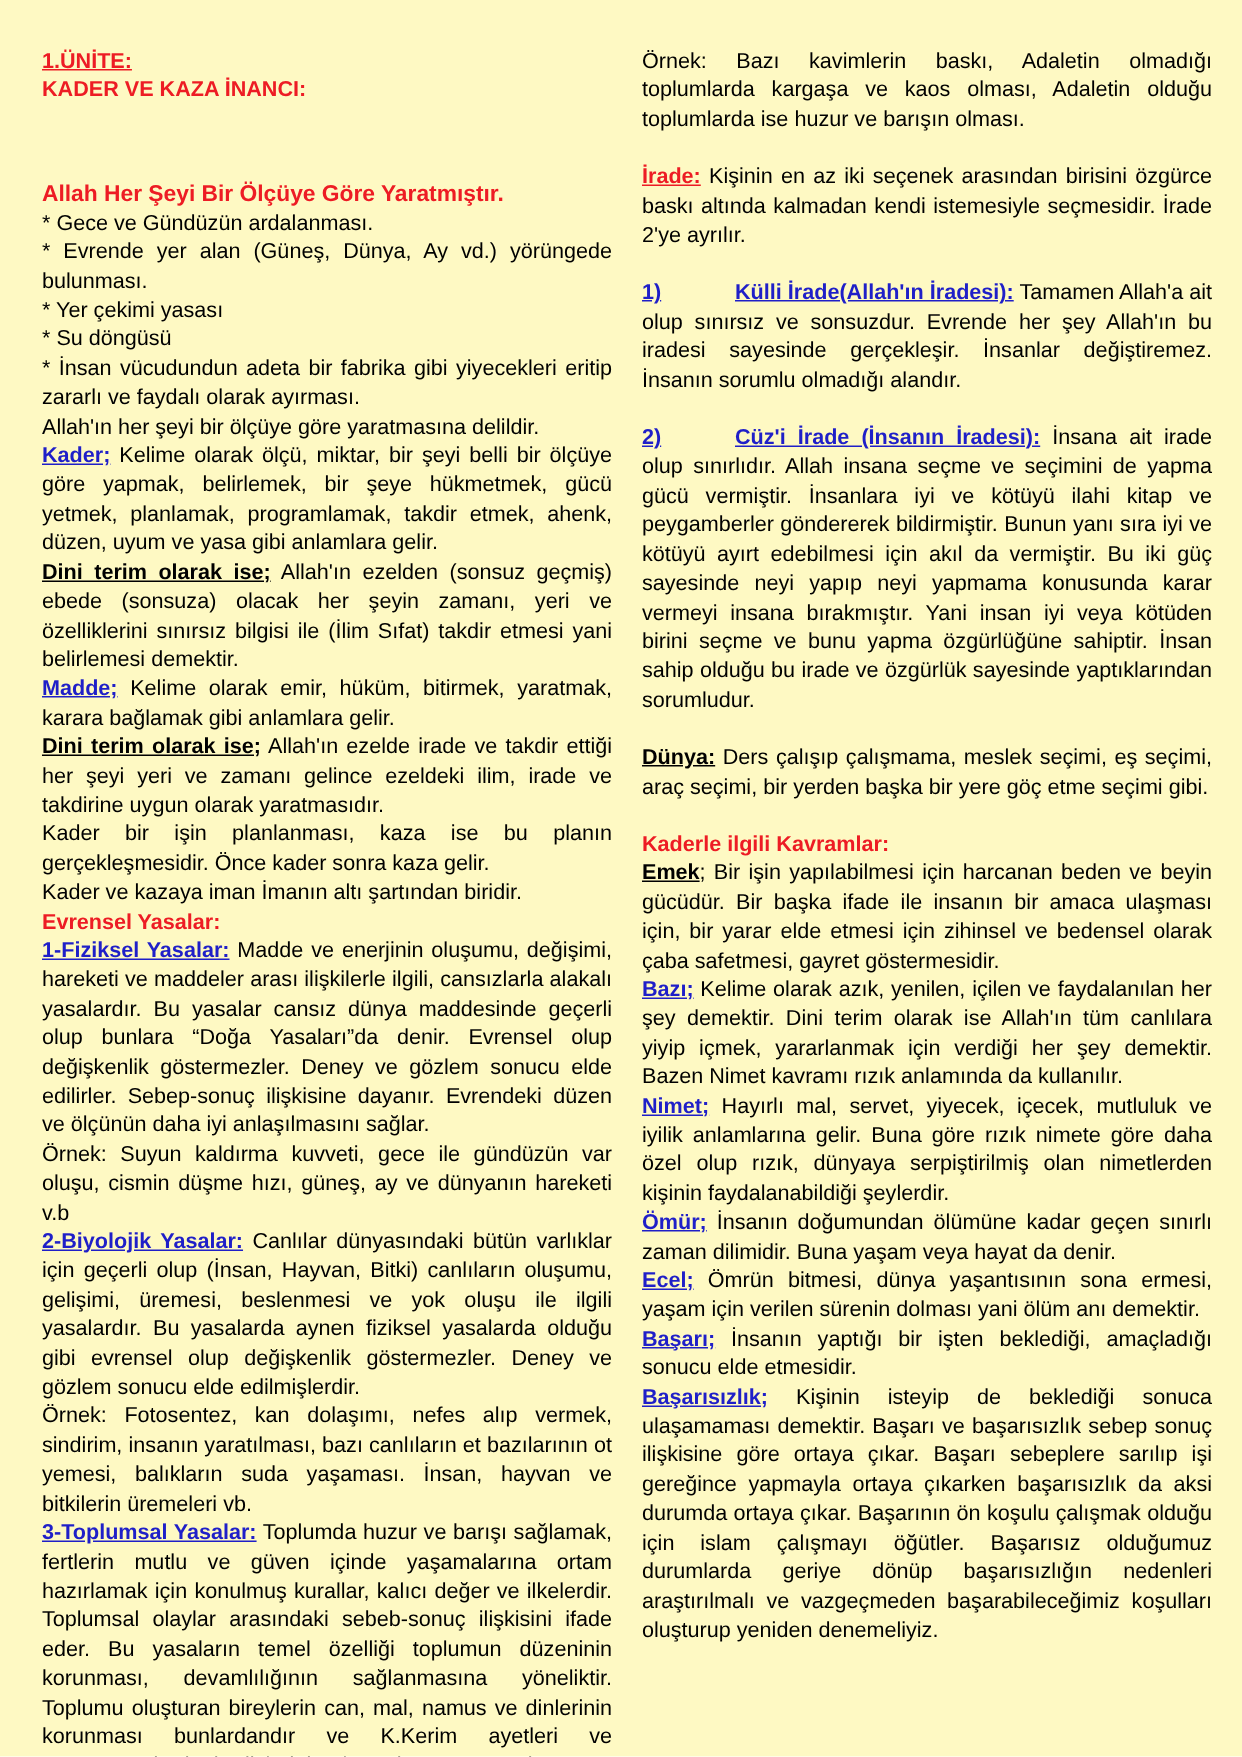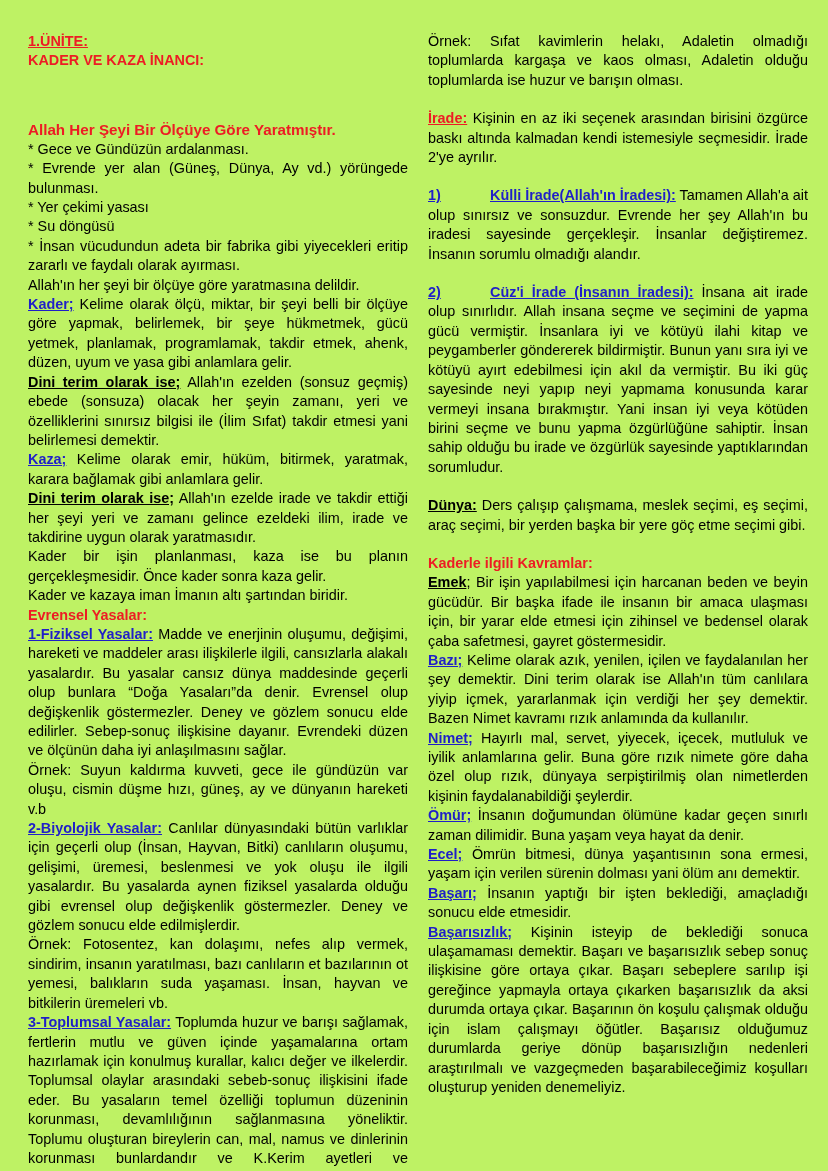--- a/index.html
+++ b/index.html
@@ -14,21 +14,21 @@
     font-family: "Liberation Sans", sans-serif;
     color: #000000;
     overflow: hidden;
   }
   #page {
     position: relative;
     width: 828px;
     height: 1171px;
     box-sizing: border-box;
     padding: 32px 20px 0 28px;
-    background: #bef264;
+    background: #fef9c3;
   }
   #columns {
     display: flex;
     flex-direction: row;
     align-items: flex-start;
     gap: 20px;
   }
   .col {
     width: 380px;
     flex: 0 0 380px;
@@ -103,42 +103,42 @@
       <p class="noj">* Yer çekimi  yasası</p>
       <p class="noj">* Su döngüsü</p>
       <p class="noj">* İnsan vücudundun adeta bir fabrika gibi yiyecekleri eritip zararlı ve faydalı olarak ayırması.</p>
 
       <p class="noj">Allah'ın her şeyi bir ölçüye göre yaratmasına delildir.</p>
 
       <p><span class="blue b">Kader;</span><span> Kelime olarak ölçü, miktar, bir şeyi belli bir ölçüye göre yapmak, belirlemek, bir şeye hükmetmek, gücü yetmek, planlamak, programlamak, takdir etmek, ahenk, düzen, uyum ve yasa gibi anlamlara gelir.</span></p>
 
       <p><span class="b">Dini terim olarak ise;</span><span> Allah'ın ezelden (sonsuz geçmiş) ebede (sonsuza) olacak her şeyin zamanı, yeri ve özelliklerini sınırsız bilgisi ile (İlim Sıfat) takdir etmesi yani belirlemesi demektir.</span></p>
 
-      <p><span class="blue b">Kaza;</span><span> Kelime olarak emir, hüküm, bitirmek, yaratmak, karara bağlamak gibi anlamlara gelir.</span></p>
+      <p><span class="blue b">Madde;</span><span> Kelime olarak emir, hüküm, bitirmek, yaratmak, karara bağlamak gibi anlamlara gelir.</span></p>
 
       <p><span class="b">Dini terim olarak ise;</span><span> Allah'ın ezelde irade ve takdir ettiği her şeyi yeri ve zamanı gelince ezeldeki ilim, irade ve takdirine uygun olarak yaratmasıdır.</span></p>
 
       <p>Kader bir işin planlanması, kaza ise bu planın gerçekleşmesidir. Önce kader sonra kaza gelir.</p>
       <p class="noj">Kader ve kazaya iman İmanın altı şartından biridir.</p>
 
       <div class="heading-red">Evrensel Yasalar:</div>
 
       <p><span class="blue b">1-Fiziksel Yasalar:</span><span> Madde ve enerjinin oluşumu, değişimi, hareketi ve maddeler arası ilişkilerle ilgili, cansızlarla alakalı yasalardır. Bu yasalar cansız dünya maddesinde geçerli olup bunlara “Doğa Yasaları”da denir. Evrensel olup değişkenlik göstermezler. Deney ve gözlem sonucu elde edilirler. Sebep-sonuç ilişkisine dayanır. Evrendeki düzen ve ölçünün daha iyi anlaşılmasını sağlar.</span></p>
       <p>Örnek: Suyun kaldırma kuvveti, gece ile gündüzün var oluşu, cismin düşme hızı, güneş, ay ve dünyanın hareketi v.b</p>
 
       <p><span class="blue b">2-Biyolojik Yasalar:</span><span> Canlılar dünyasındaki bütün varlıklar için geçerli olup (İnsan, Hayvan, Bitki) canlıların oluşumu, gelişimi, üremesi, beslenmesi ve yok oluşu ile ilgili yasalardır. Bu yasalarda aynen fiziksel yasalarda olduğu gibi evrensel olup değişkenlik göstermezler. Deney ve gözlem sonucu elde edilmişlerdir.</span></p>
       <p>Örnek: Fotosentez, kan dolaşımı, nefes alıp vermek, sindirim, insanın yaratılması, bazı canlıların et bazılarının ot yemesi, balıkların suda yaşaması. İnsan, hayvan ve bitkilerin üremeleri vb.</p>
 
       <p><span class="blue b">3-Toplumsal Yasalar:</span><span> Toplumda huzur ve barışı sağlamak, fertlerin mutlu ve güven içinde yaşamalarına ortam hazırlamak için konulmuş kurallar, kalıcı değer ve ilkelerdir. Toplumsal olaylar arasındaki sebeb-sonuç ilişkisini ifade eder. Bu yasaların temel özelliği toplumun düzeninin korunması, devamlılığının sağlanmasına yöneliktir. Toplumu oluşturan bireylerin can, mal, namus ve dinlerinin korunması bunlardandır ve K.Kerim ayetleri ve Hz.Peygamberin hadisleri bunların korunmasını ister. Bu yasalar K.Kerimde Sünnetullah şeklinde de ifade edilir. Fiziksel ve Biyolojik yasalar kadar kesinlik ifade etmezler, toplumların yapısına göre değişkenlik gösterebilir.</span></p>
 
     </div>
 
     <div class="col" id="right-col">
 
-      <p>Örnek: Sıfat kavimlerin helakı, Adaletin olmadığı toplumlarda kargaşa ve kaos olması, Adaletin olduğu toplumlarda ise huzur ve barışın olması.</p>
+      <p>Örnek: Bazı kavimlerin baskı, Adaletin olmadığı toplumlarda kargaşa ve kaos olması, Adaletin olduğu toplumlarda ise huzur ve barışın olması.</p>
 
       <div class="spacer-lg"></div>
 
       <p><span class="red b">İrade:</span><span> Kişinin en az iki seçenek arasından birisini özgürce baskı altında kalmadan kendi istemesiyle seçmesidir. İrade 2'ye ayrılır.</span></p>
 
       <div class="spacer-lg"></div>
 
       <p><span class="blue b indent-num">1)</span><span class="blue b">Külli İrade(Allah'ın İradesi):</span><span> Tamamen Allah'a ait olup sınırsız ve sonsuzdur. Evrende her şey Allah'ın bu iradesi sayesinde gerçekleşir. İnsanlar değiştiremez. İnsanın sorumlu olmadığı alandır.</span></p>
 
       <div class="spacer-lg"></div>

